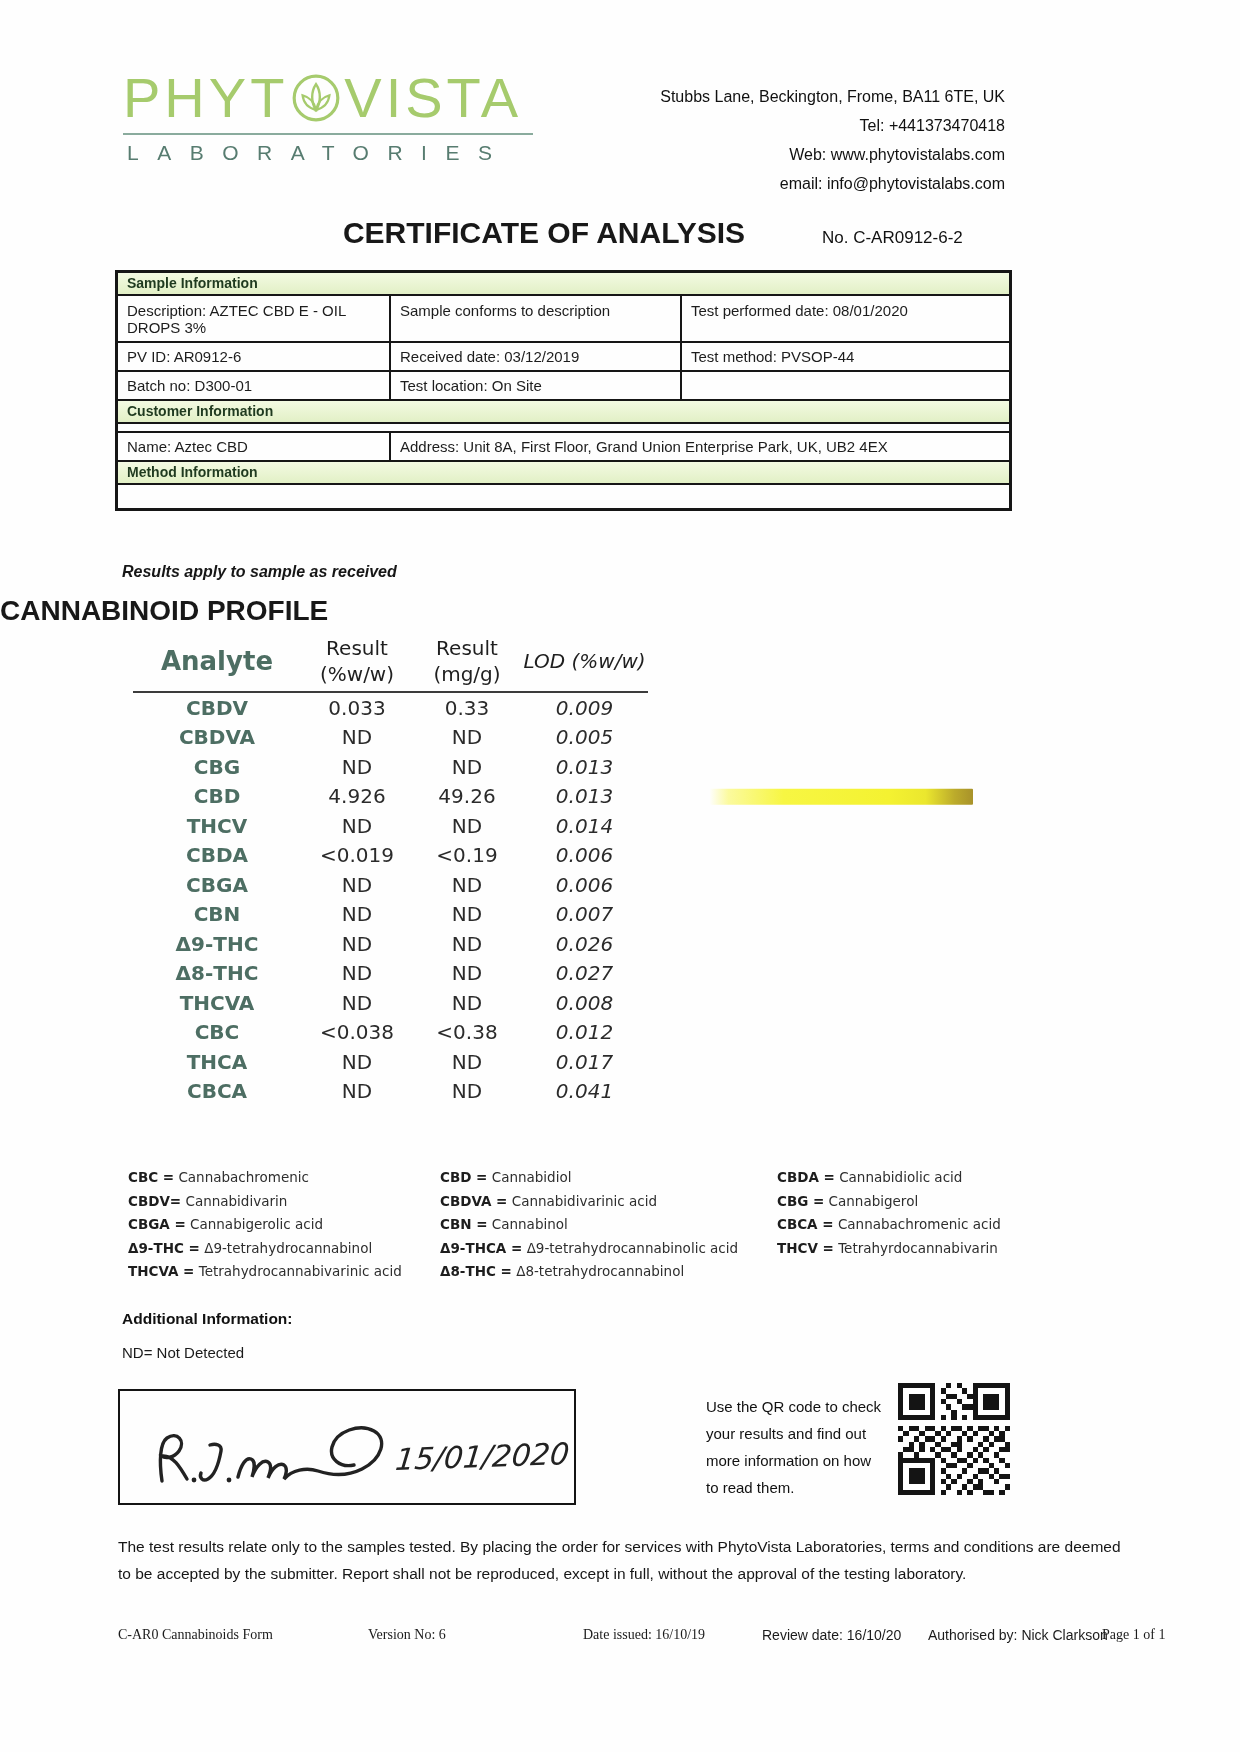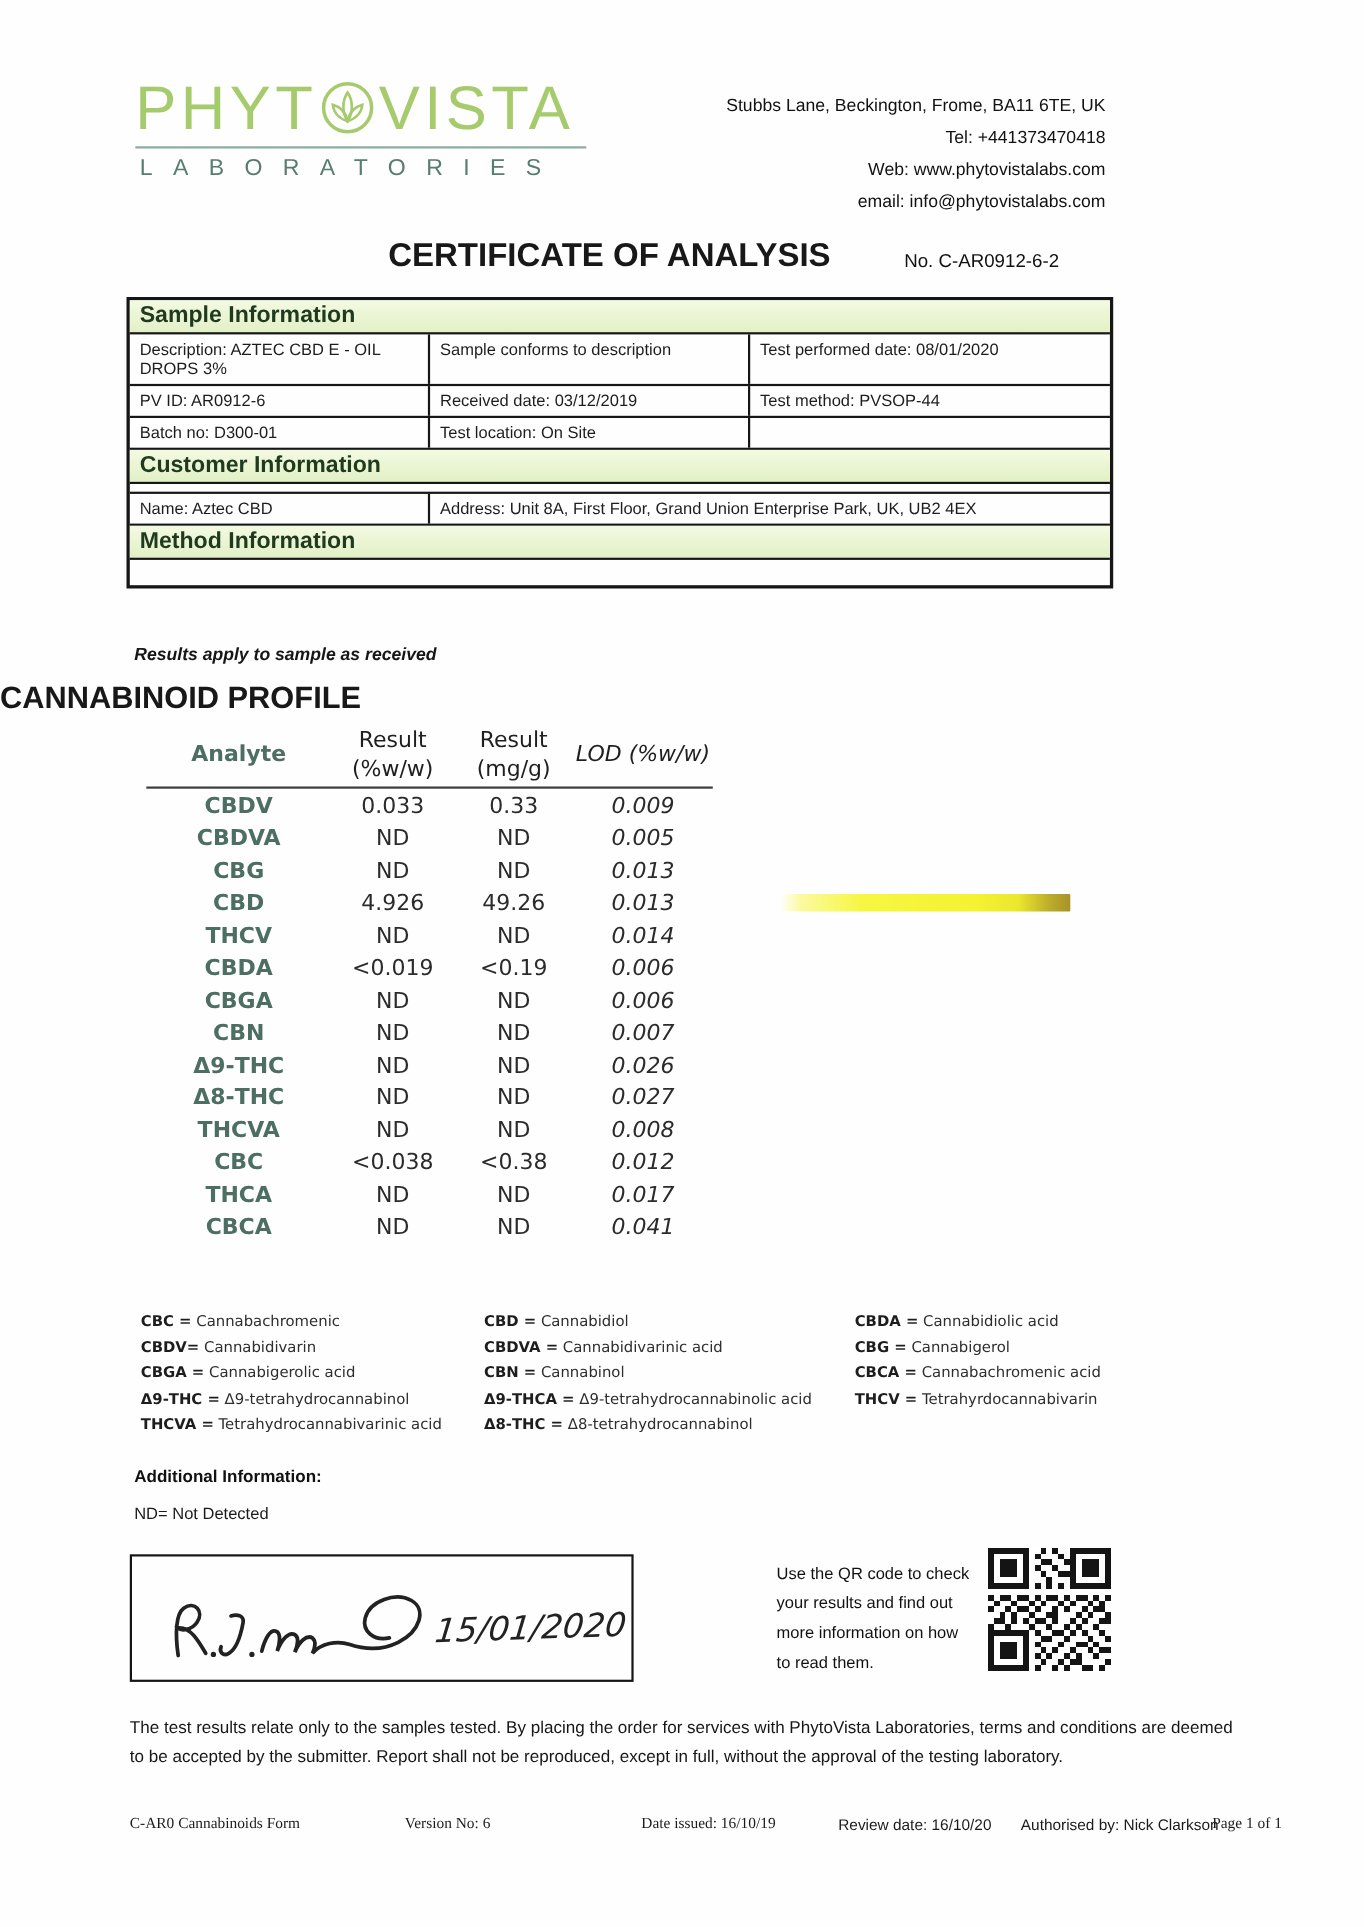--- a/index.html
+++ b/index.html
@@ -12,45 +12,45 @@
   .top { display:flex; padding:70px 235px 0 123px; }
   .logo { width:410px; }
   .logo-word { display:flex; align-items:center; color:#a6cb6d; font-size:56px;
                letter-spacing:4px; line-height:1; font-weight:400; }
   .logo-word svg { margin:0 2px; }
   .logo-rule { height:2px; background:#8aab9d; margin:7px 0 6px 0; }
   .logo-sub { color:#577c70; font-size:21px; letter-spacing:18.5px; padding-left:4px; white-space:nowrap; }
   .contact { flex:1; text-align:right; font-size:16px; line-height:29px; padding-top:12px; color:#111; }
   
   .title-row { position:relative; height:44px; margin-top:18px; }
-  .title-row h1 { position:absolute; left:14px; width:1080px; text-align:center;
+  .title-row h1 { position:absolute; left:4px; width:1080px; text-align:center;
                   font-size:30px; font-weight:bold; color:#181818; letter-spacing:0; }
   .cert-no { position:absolute; left:822px; top:12px; font-size:17px; color:#111; }
   
   .info-table { margin:10px 0 0 115px; width:897px; border:3px solid #161616; font-size:15px; }
   .band { background:linear-gradient(180deg,#f3fae2,#e2f0c6); color:#1f3a1f; font-weight:bold;
-          font-size:21px; padding:2px 9px 3px 9px; border-bottom:2px solid #161616; }
+          font-size:14px; padding:2px 9px 3px 9px; border-bottom:2px solid #161616; }
   .irow { display:flex; border-bottom:2px solid #161616; }
   .c { padding:5px 9px; }
   .c1 { width:273px; border-right:2px solid #161616; }
   .c2 { width:291px; border-right:2px solid #161616; }
   .c3 { flex:1; }
   .r1 .c { padding-top:6px; min-height:45px; }
   .spacer { height:9px; border-bottom:2px solid #161616; }
   .method-space { height:23px; }
   .band.last { border-bottom:2px solid #161616; }
   
   .note { margin:52px 0 0 122px; font-size:16px; font-weight:bold; font-style:italic; color:#161616; }
   .profile-title { margin-top:14px; width:1080px; text-align:left; font-size:28px;
                    font-weight:bold; color:#181818; }
   .ctable { margin:8px 0 0 133px; width:515px; font-family:"DejaVu Sans", sans-serif; }
   .chead { display:grid; grid-template-columns:168px 112px 108px 127px; align-items:center;
            border-bottom:2.5px solid #3c3c3c; padding-bottom:4px; min-height:56px; }
   .ch { text-align:center; font-size:20px; line-height:26px; color:#1f1f1f; }
-  .ch.analyte { font-weight:bold; color:#4d6e63; font-size:20px; }
+  .ch.analyte { font-weight:bold; color:#4d6e63; font-size:26px; }
   .ch.lod { font-style:italic; }
   .crow { position:relative; display:grid; grid-template-columns:168px 112px 108px 127px;
           height:29.5px; align-items:center; }
   .ca { text-align:center; font-weight:bold; color:#4d6e63; font-size:20px; }
   .cv { text-align:center; font-size:20px; color:#2b2b2b; }
   .cl { text-align:center; font-size:20px; color:#2b2b2b; font-style:italic; }
   .hl-stripe { position:absolute; left:577px; top:50%; transform:translateY(-46%);
                width:263px; height:16px;
                background:linear-gradient(90deg, rgba(255,255,220,0.1) 0%, #fbfa9e 7%,
                  #f7f643 28%, #f4f231 68%, #ebe72e 82%, #bcab2b 93%, #a8922a 100%);

